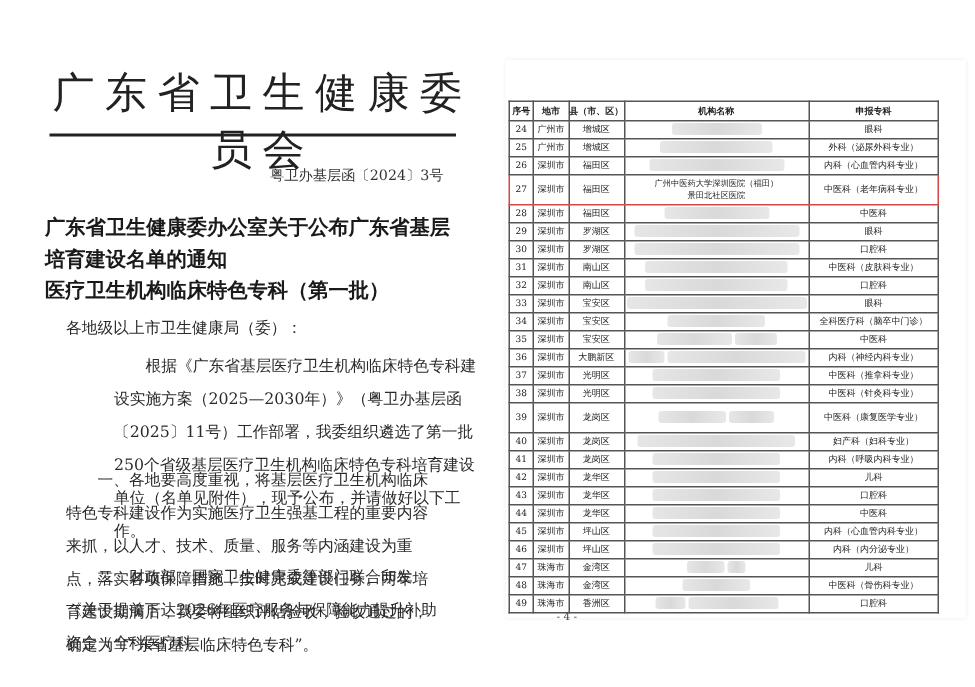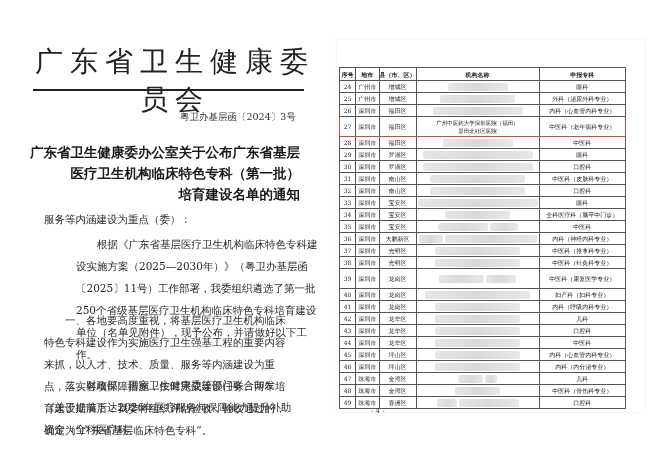--- a/index.html
+++ b/index.html
@@ -7,21 +7,21 @@
          font-family:"DejaVu Serif", serif; color:#222; }
   .page { position:absolute; background:#fff; }
   .page-left { left:18px; top:22px; width:300px; height:430px; }
   .page-right { left:337px; top:40px; width:307px; height:372px; box-shadow:0 0 3px rgba(0,0,0,0.08); }
 
   .org-title { position:absolute; left:30px; top:43px; width:290px; text-align:center;
                font-size:28px; letter-spacing:7px; color:#222; font-family:"DejaVu Serif", serif; }
   .title-rule { position:absolute; left:33px; top:89px; width:271px; height:2px; background:#222; }
   .doc-number { position:absolute; left:180px; top:111px; font-size:9.5px; color:#333; white-space:nowrap; }
 
-  .notice-title { position:absolute; left:30px; top:142px; width:270px; text-align:right;
+  .notice-title { position:absolute; left:30px; top:142px; width:270px; text-align:left;
                   font-size:13.5px; font-weight:bold; line-height:21px; color:#1a1a1a; }
 
   .body-text { position:absolute; left:44px; width:250px; font-size:10.5px; line-height:22px; color:#2a2a2a; }
   .salutation { top:208px; }
   .para1 { top:233px; text-indent:2em;margin-left:32px; }
   .para2 { top:309px; text-indent:2em; }
   .para3 { top:374px; text-indent:2em; }
 
   table.list { position:absolute; left:339px; top:67px; width:287px; border-collapse:collapse;
                font-size:6px; color:#222; }
@@ -40,25 +40,25 @@
 </head>
 <body>
 
 <div class="page page-left"></div>
 <div class="org-title">广东省卫生健康委员会</div>
 <div class="title-rule"></div>
 <div class="doc-number">粤卫办基层函〔2024〕3号</div>
 
 <div class="notice-title">
   <div>广东省卫生健康委办公室关于公布广东省基层</div>
+  <div>培育建设名单的通知</div>
   <div>医疗卫生机构临床特色专科（第一批）</div>
-  <div>培育建设名单的通知</div>
 </div>
 
-<div class="body-text salutation">服务等内涵建设为重点（委）：</div>
+<div class="body-text salutation">各地级以上市卫生健康局（委）：</div>
 <div class="body-text para1">根据《广东省基层医疗卫生机构临床特色专科建设实施方案（2025—2030年）》（粤卫办基层函〔2025〕11号）工作部署，我委组织遴选了第一批250个省级基层医疗卫生机构临床特色专科培育建设单位（名单见附件），现予公布，并请做好以下工作。</div>
 <div class="body-text para2">一、各地要高度重视，将基层医疗卫生机构临床特色专科建设作为实施医疗卫生强基工程的重要内容来抓，以人才、技术、质量、服务等内涵建设为重点，落实各项保障措施，按时完成建设任务。两年培育建设期满后，我委将组织评估验收，验收通过的，确定为“广东省基层临床特色专科”。</div>
 <div class="body-text para3">二、财政部、国家卫生健康委等部门联合印发《关于提前下达2026年医疗服务与保障能力提升补助资金（全科医疗科、</div>
 
 <div class="page page-right"></div>
 
 <table class="list" id="list-table">
   <thead>
     <tr>
       <th class="c-no">序号</th>

